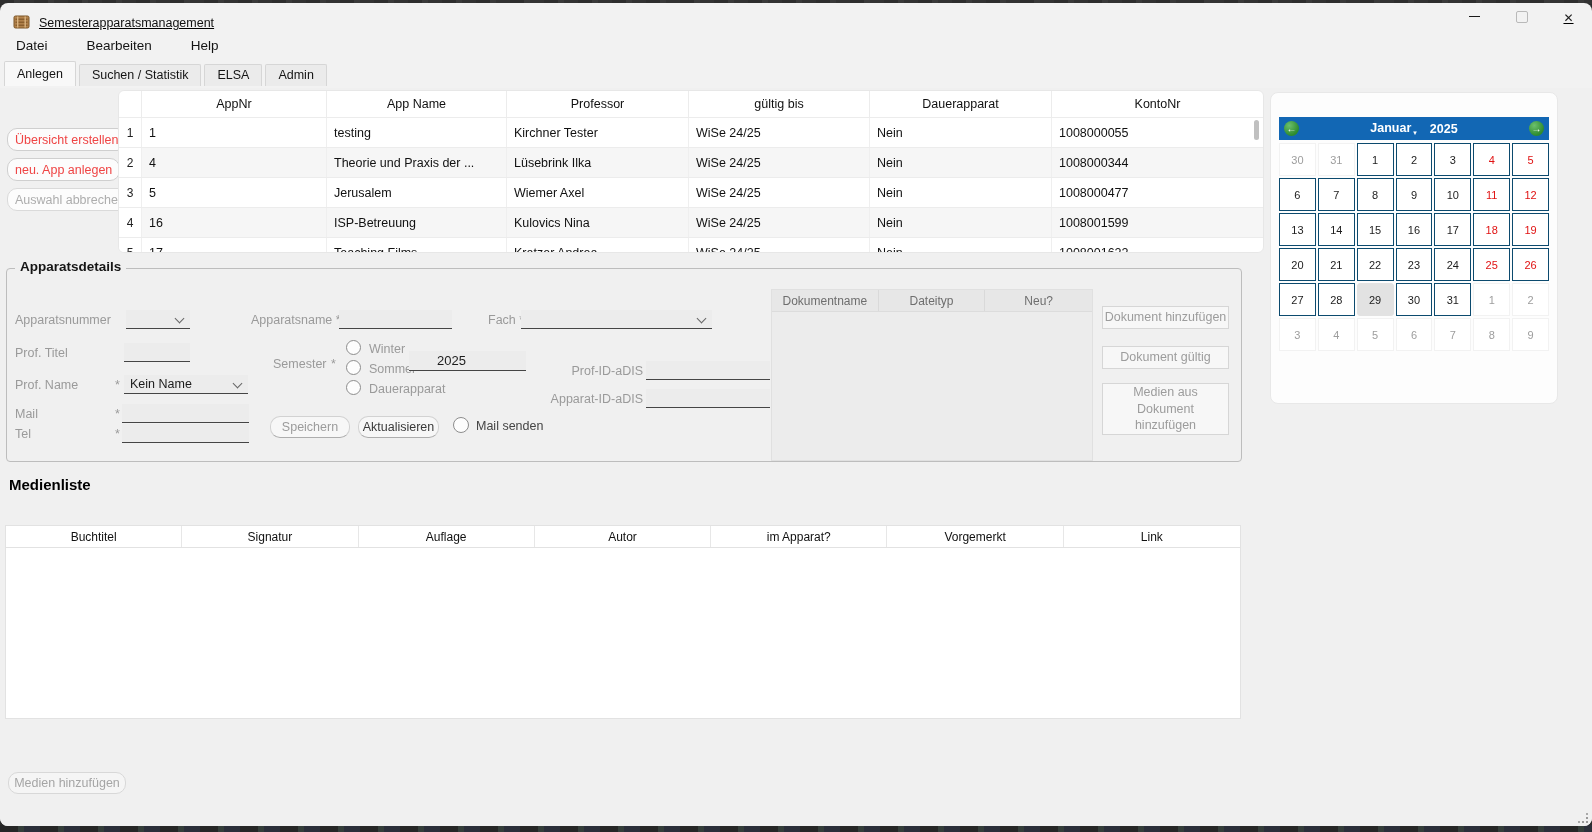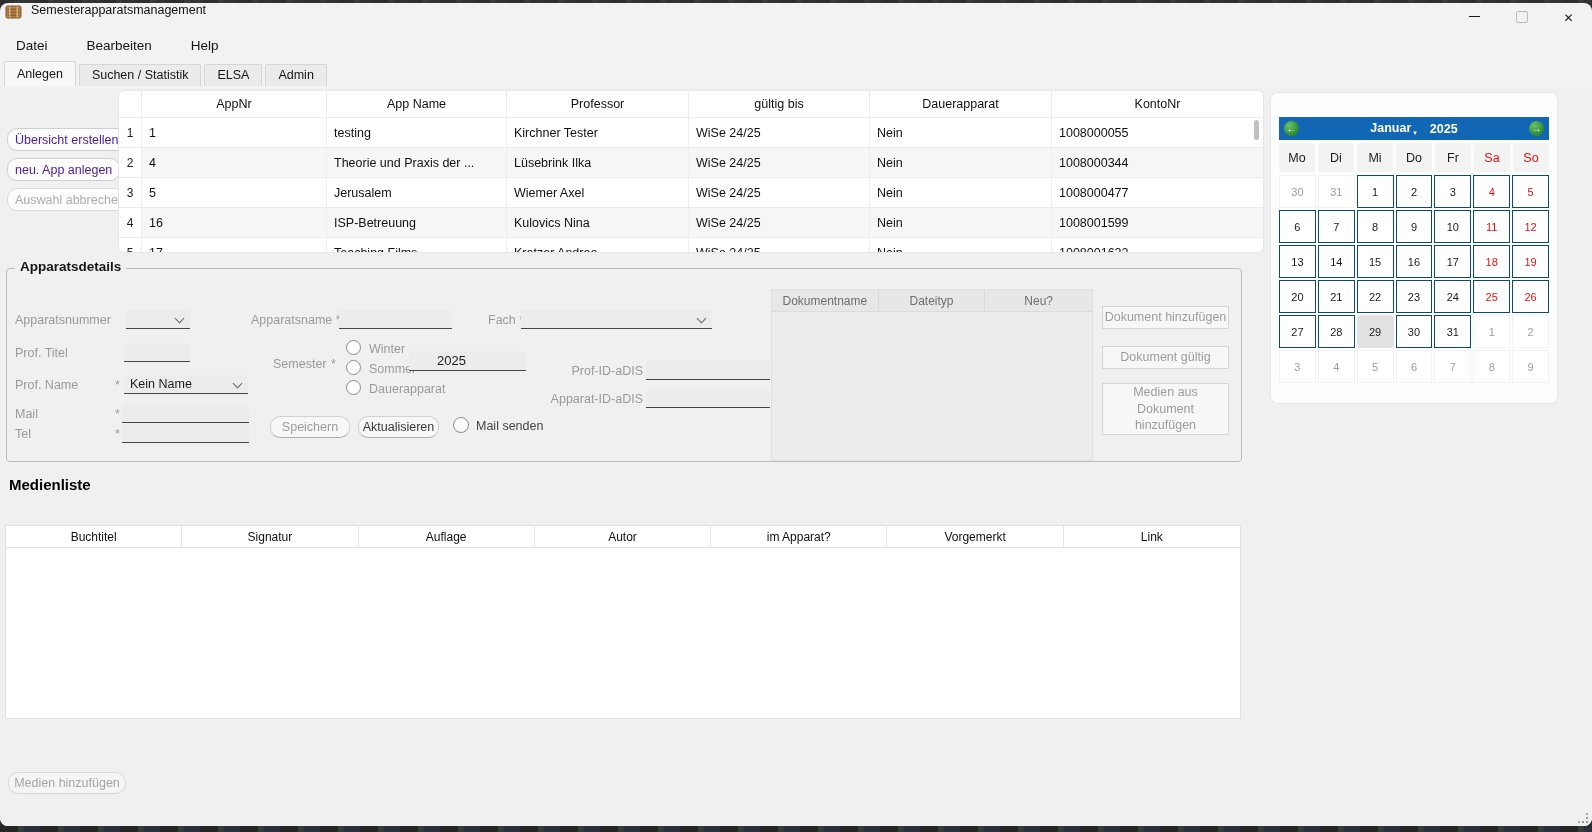--- a/index.html
+++ b/index.html
@@ -5,41 +5,41 @@
   html,body{margin:0;padding:0;background:#222;}
   .screen{position:relative;width:1592px;height:832px;overflow:hidden;
     font-family:"Liberation Sans","DejaVu Sans",sans-serif;background:#2c2c2c;}
   .backdrop-top{position:absolute;top:0;left:0;right:0;height:4px;
     background:repeating-linear-gradient(90deg,#2e2e2e 0 14px,#3a3a3a 14px 20px,#333 20px 34px);}
   .backdrop-bottom{position:absolute;bottom:0;left:0;right:0;height:7px;
     background:repeating-linear-gradient(90deg,#262626 0 18px,#343e3a 18px 24px,#2b2f3a 24px 40px);}
   .window{position:absolute;top:3px;left:0;right:0;bottom:6px;background:#f2f2f2;
     border-radius:8px;overflow:hidden;}
   
-  .titlebar{height:27px;display:flex;align-items:flex-start;padding-left:4px;}
+  .titlebar{height:27px;display:flex;align-items:flex-end;padding-left:12px;text-decoration:underline;}
   .app-icon{width:18px;height:17px;display:grid;place-items:center;}
   .title{margin-left:9px;font-size:12.5px;color:#101010;}
   .win-controls{margin-left:auto;align-self:stretch;display:flex;}
   .win-btn{width:47px;display:grid;place-items:center;}
   .glyph-min{width:11px;height:1px;background:#1a1a1a;}
   .glyph-max{width:10px;height:10px;border:1px solid #b9b9b9;border-radius:2px;}
   .glyph-close::before{content:"\2715";font-size:12px;color:#1a1a1a;}
   
   .menubar{display:flex;align-items:center;height:30px;padding-left:8px;}
   .menu-item{font-size:13.5px;color:#141414;padding:4px 8px;margin-right:23px;}
   
   .tabbar{display:flex;align-items:flex-end;height:26px;padding-left:4px;gap:3px;}
   .tab{box-sizing:border-box;height:22px;padding:3px 12px;font-size:12.5px;background:#ebebeb;
     border:1px solid #d6d6d6;border-bottom:none;border-radius:2px 2px 0 0;color:#141414;white-space:nowrap;}
   .tab.active{height:25px;padding-top:5px;background:#f8f8f8;}
   
   .content{position:absolute;top:85px;left:0;right:0;bottom:0;background:#f0f0f0;}
   
   .side-btn{position:absolute;left:7px;height:21px;padding:0 7px;border:1px solid #cfcfcf;border-radius:10px;
-    background:#fcfcfc;font-size:12.5px;color:#4c1d95;display:flex;align-items:center;white-space:nowrap;}
+    background:#fcfcfc;font-size:12.5px;color:#ef4444;display:flex;align-items:center;white-space:nowrap;}
   .side-btn.disabled{color:#adadad;border-color:#dadada;}
   .sb0{top:40px;} .sb1{top:70px;} .sb2{top:100px;}
   
   .apps-panel{position:absolute;left:118px;top:2px;width:1146px;height:163px;background:#fff;
     border:1px solid #e7e7e7;border-radius:6px;overflow:hidden;box-sizing:border-box;}
   .apps-grid{display:grid;grid-template-columns:22px 185px 180px 182px 181px 182px 1fr;}
   .apps-header{height:26px;border-bottom:1px solid #ececec;}
   .apps-header .hcell{display:flex;align-items:center;justify-content:center;font-size:12.5px;color:#111;
     border-left:1px solid #ececec;}
   .apps-header .hcell.gut{border-left:none;}
@@ -310,29 +310,20 @@
 
       <div class="calendar">
         <div class="cal-head">
           <span class="cal-nav prev"></span>
           <span class="cal-title">
             <span class="cal-month">Januar</span>
             <span class="cal-year">2025</span>
           </span>
           <span class="cal-nav next"></span>
         </div>
-        <div class="cal-week" id="cal-week">
-            <div class="cal-wd">Mo</div>
-            <div class="cal-wd">Di</div>
-            <div class="cal-wd">Mi</div>
-            <div class="cal-wd">Do</div>
-            <div class="cal-wd">Fr</div>
-            <div class="cal-wd weekend">Sa</div>
-            <div class="cal-wd weekend">So</div>
-          </div>
         <div class="cal-days" id="cal-days">
             <div class="cal-day muted">30</div>
             <div class="cal-day muted">31</div>
             <div class="cal-day">1</div>
             <div class="cal-day">2</div>
             <div class="cal-day">3</div>
             <div class="cal-day weekend">4</div>
             <div class="cal-day weekend">5</div>
             <div class="cal-day">6</div>
             <div class="cal-day">7</div>

